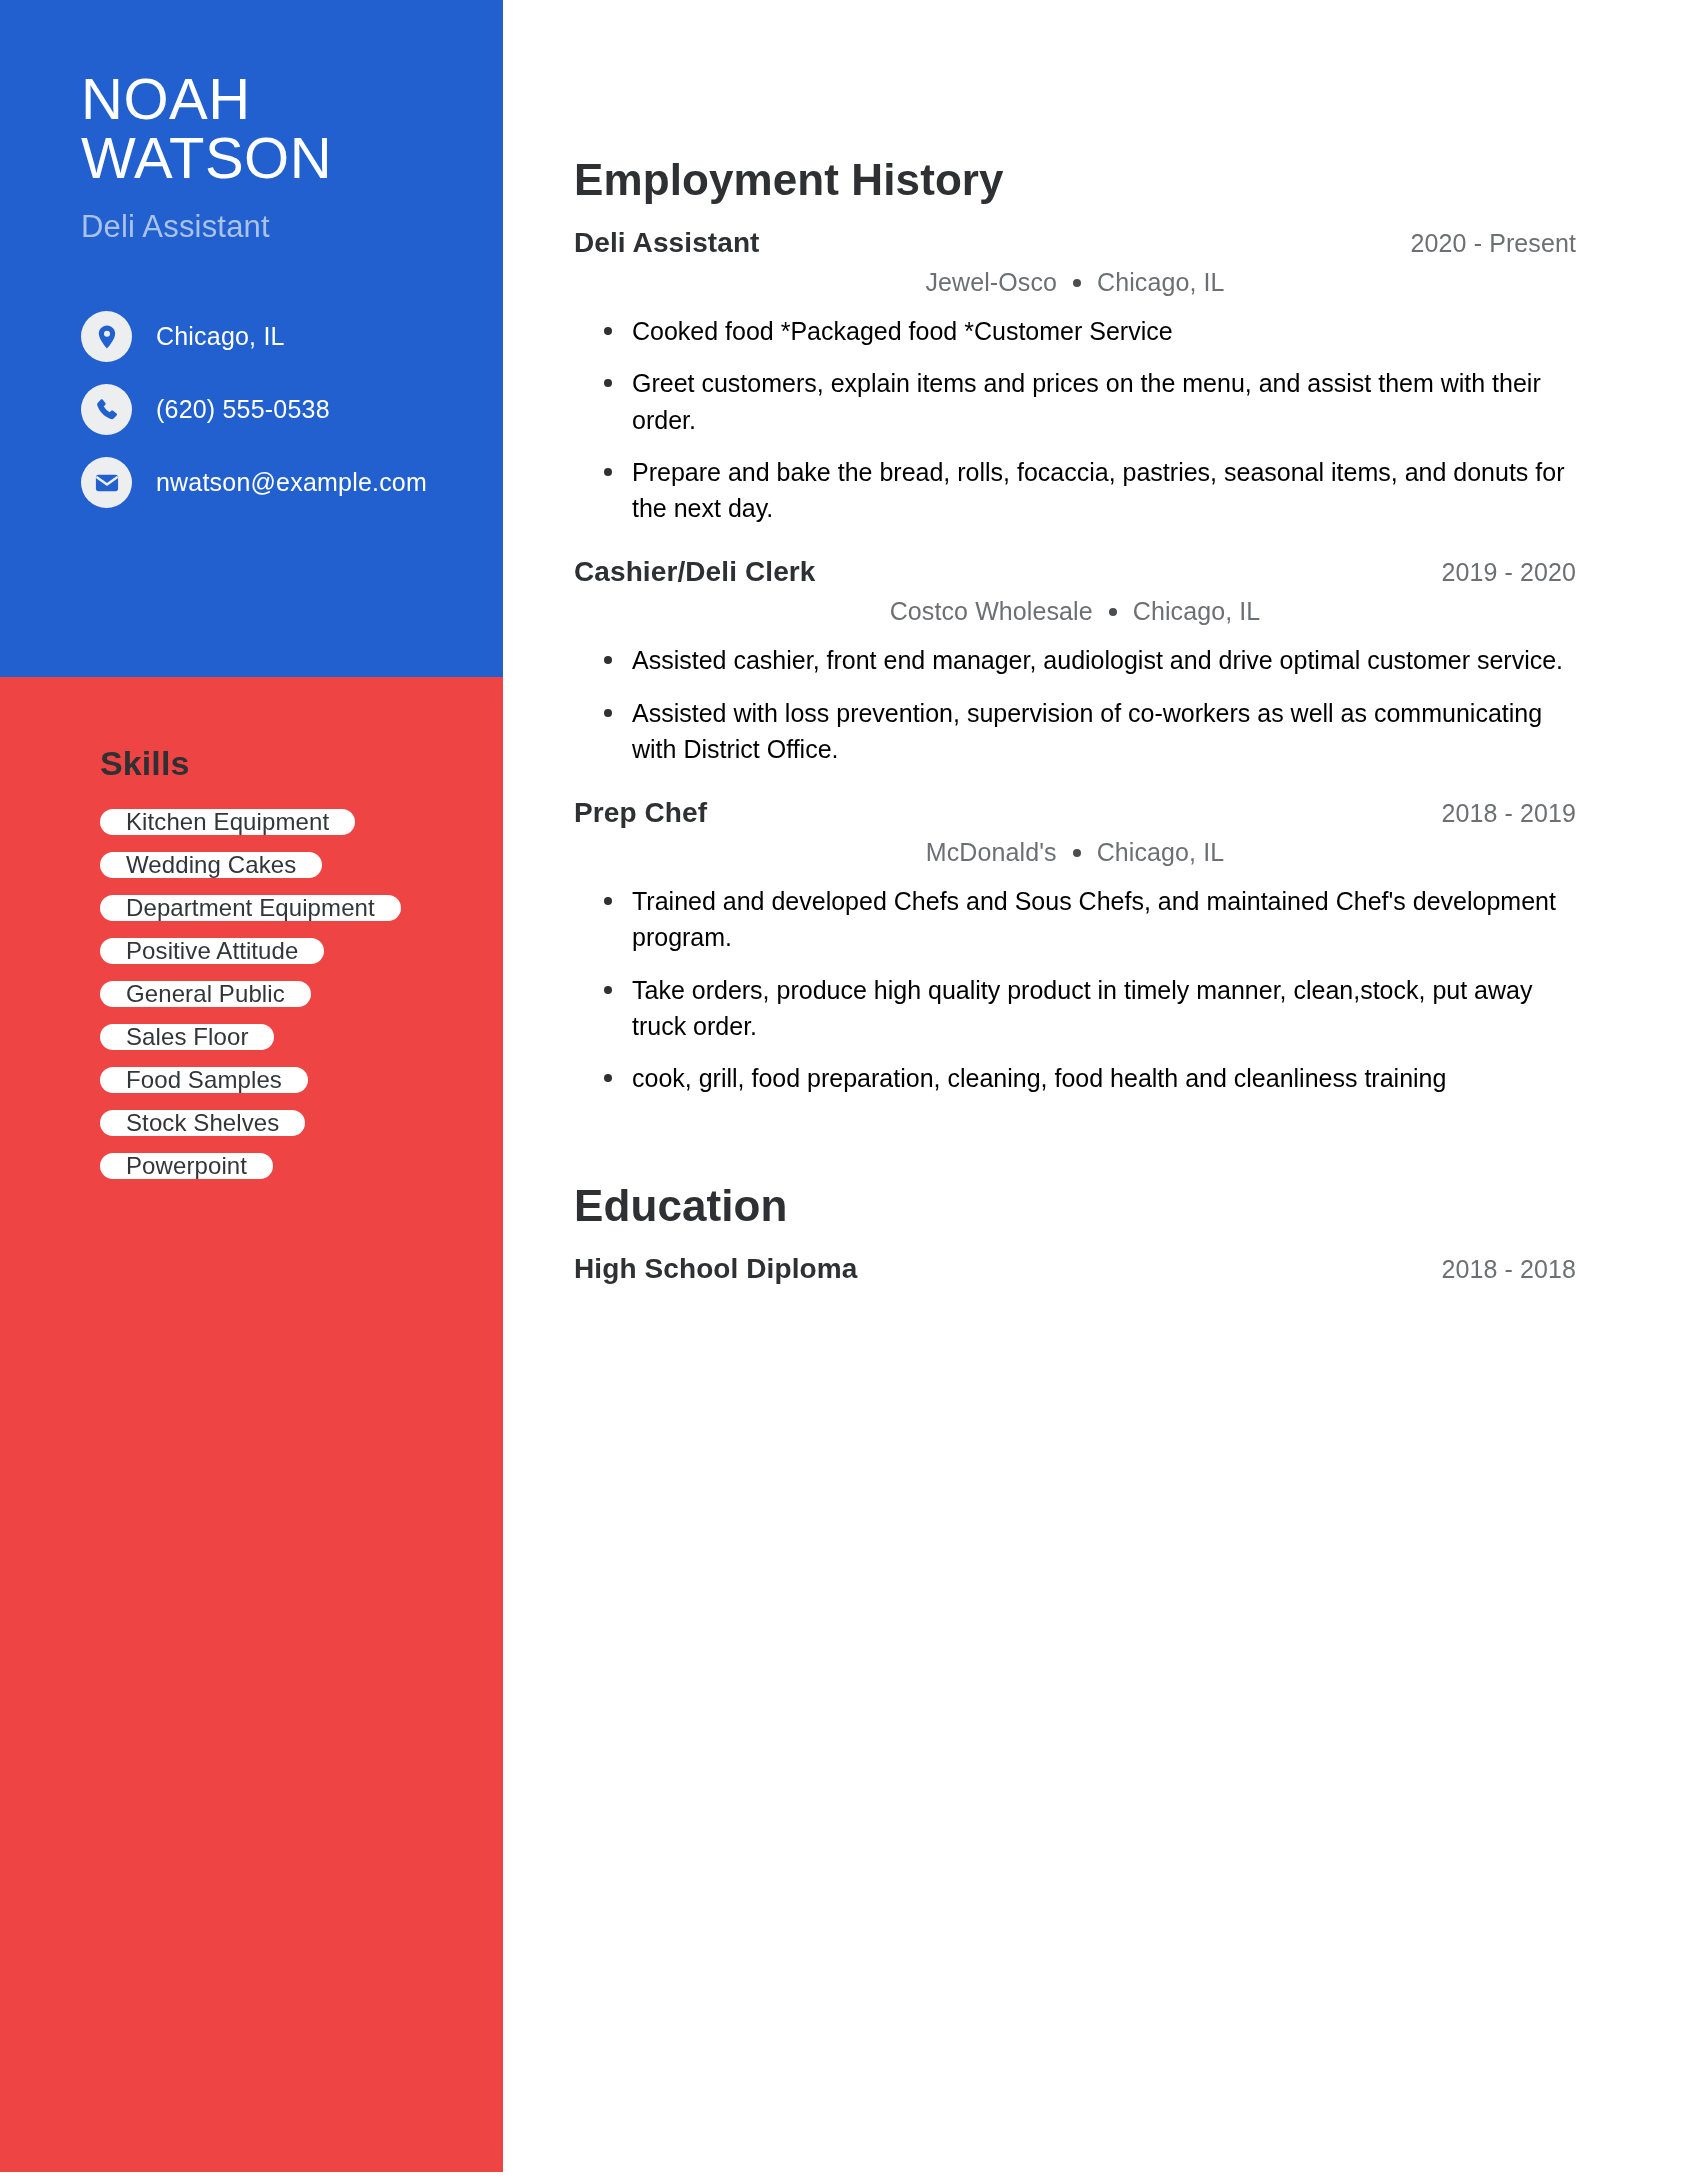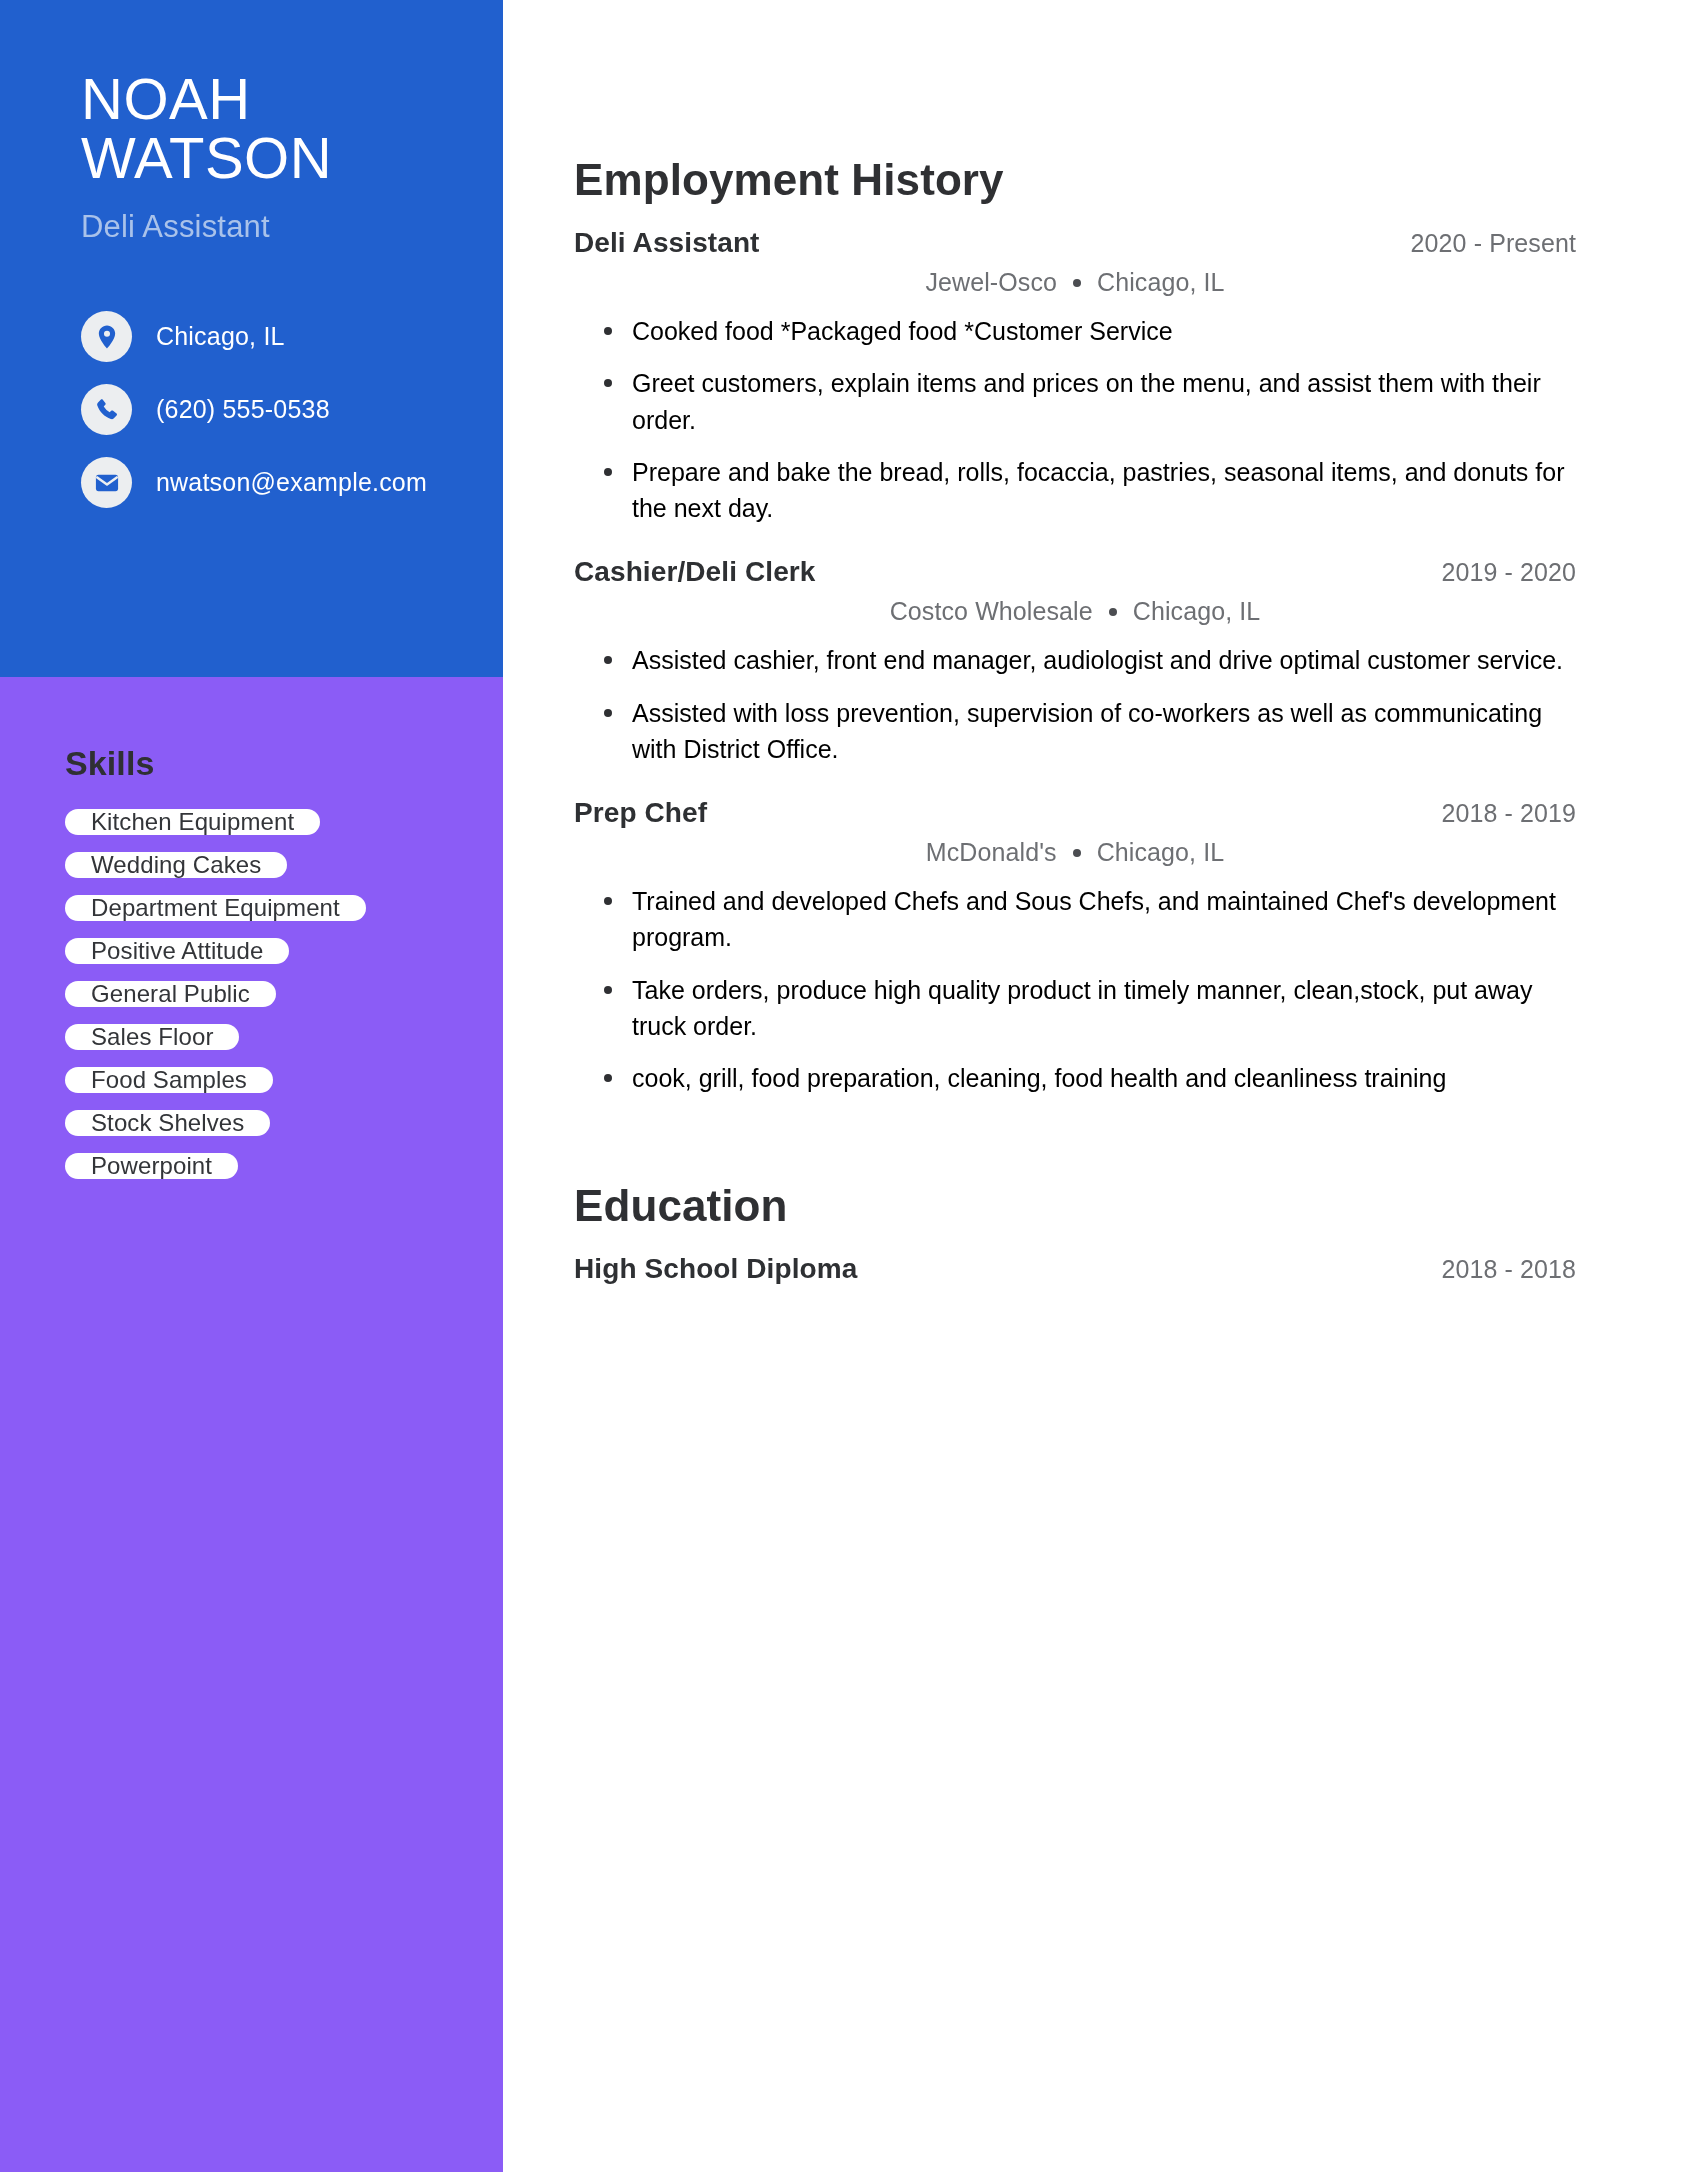--- a/index.html
+++ b/index.html
@@ -22,21 +22,21 @@
     overflow: hidden;
   }
 
   
   .sidebar {
     position: absolute;
     left: 0;
     top: 0;
     width: 503px;
     height: 2172px;
-    background: #8b5cf6;
+    background: #ef4444;
   }
 
   .sidebar-header {
     position: absolute;
     left: 0;
     top: 0;
     width: 503px;
     height: 677px;
     background: #2160ce;
     box-sizing: border-box;
@@ -90,21 +90,21 @@
     white-space: nowrap;
   }
 
   
   .skills-section {
     position: absolute;
     left: 0;
     top: 677px;
     width: 503px;
     box-sizing: border-box;
-    padding: 67px 40px 0 65px;
+    padding: 67px 40px 0 100px;
   }
   .skills-heading {
     color: #2f3033;
     font-size: 34px;
     font-weight: bold;
     letter-spacing: 0.1px;
     margin-bottom: 26px;
   }
   .skill-pill {
     display: inline-block;

